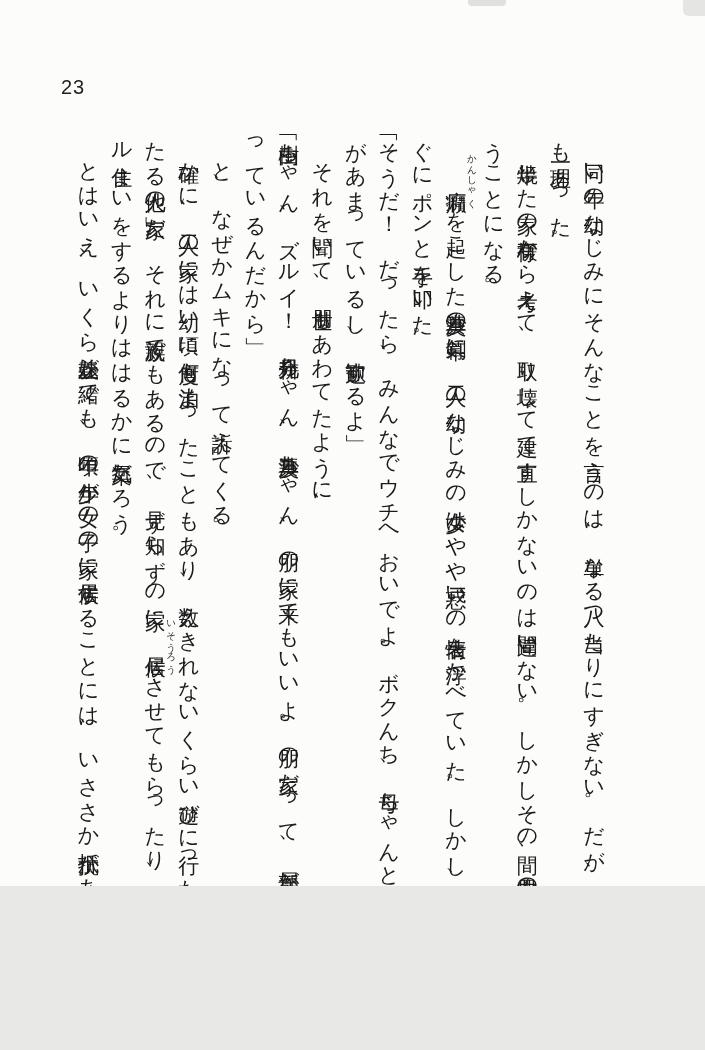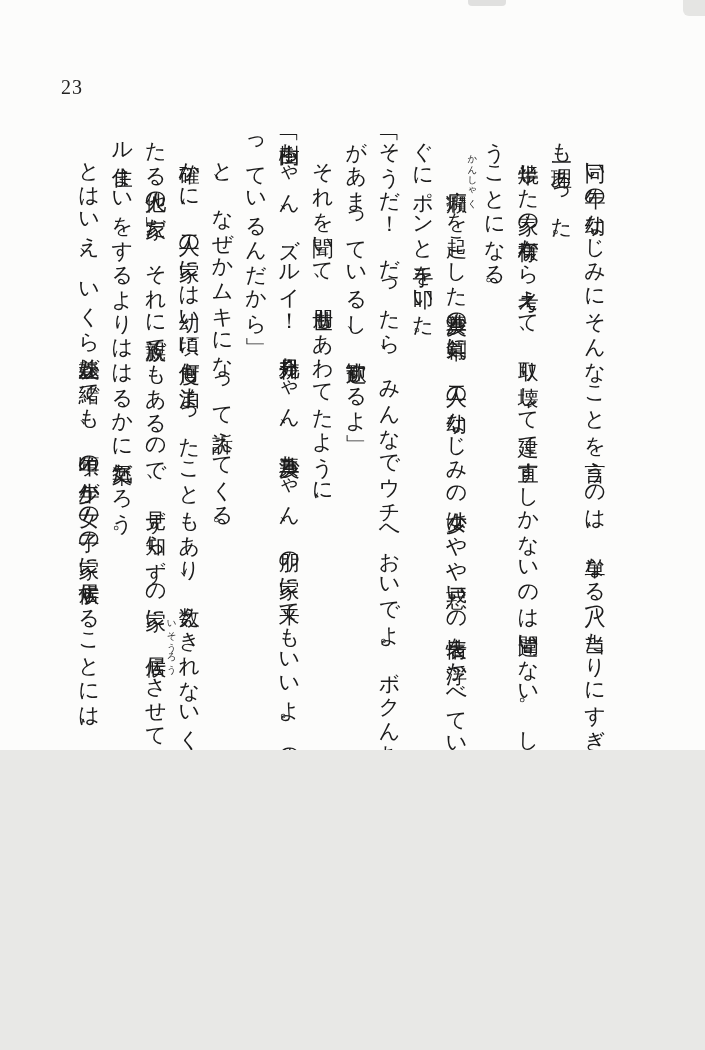--- a/index.html
+++ b/index.html
@@ -3,24 +3,24 @@
 <meta charset="utf-8">
 <style>
   html, body {
     margin: 0;
     padding: 0;
     background: #e8e8e6;
   }
   .page {
     position: relative;
     width: 705px;
-    height: 750px;
+    height: 886px;
     background: #fcfcfb;
     overflow: hidden;
-    font-family: Liberation Serif, serif;
+    font-family: Liberation Sans, sans-serif;
     color: #1b1b1b;
   }
   .page-number {
     position: absolute;
     left: 61px;
     top: 76px;
     font-size: 20px;
     letter-spacing: 1px;
     color: #222;
   }

